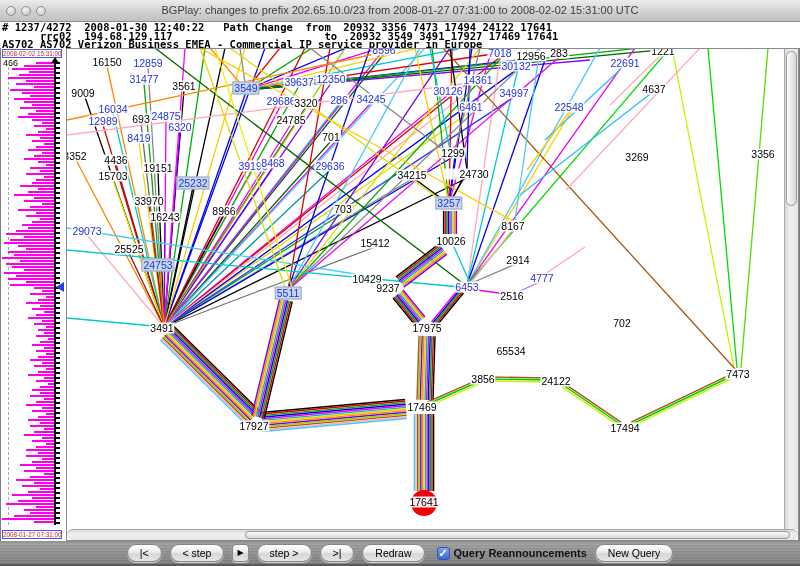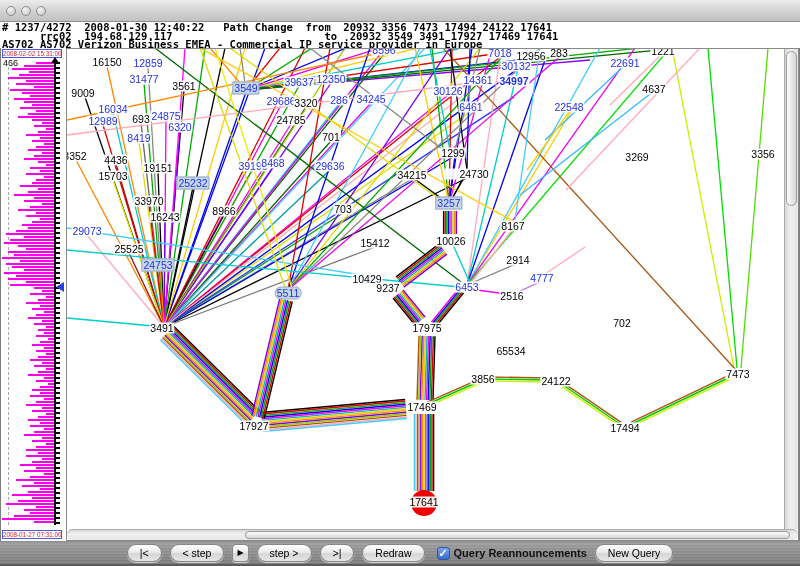--- a/index.html
+++ b/index.html
@@ -92,20 +92,21 @@
 </style>
 </head>
 <body>
 
 <div class="titlebar">
   <div class="winbtns">
     <span class="winbtn"></span>
     <span class="winbtn"></span>
     <span class="winbtn"></span>
   </div>
+  <div class="title-text">BGPlay: changes to prefix 202.65.10.0/23 from 2008-01-27 07:31:00 to 2008-02-02 15:31:00 UTC</div>
 </div>
 
 <div class="header">
   <pre><span># 1237/4272  2008-01-30 12:40:22   Path Change  from  20932 3356 7473 17494 24122 17641</span>
 <span>      rrc02  194.68.129.117                        to  20932 3549 3491 17927 17469 17641</span>
 <span>AS702 AS702 Verizon Business EMEA - Commercial IP service provider in Europe</span></pre>
 </div>
 
 <div class="timeline">
   <div class="tl-date top">2008-02-02 15:31:00</div>
@@ -512,21 +513,21 @@
       <div class="node" style="left: 117px; top: 37px;">3561</div>
       <div class="node blue sel" style="left: 179px; top: 39px;">3549</div>
       <div class="node blue" style="left: 232px; top: 33px;">39637</div>
       <div class="node blue" style="left: 264px; top: 30px;">12350</div>
       <div class="node blue" style="left: 317px; top: 1px;">8596</div>
       <div class="node blue" style="left: 433px; top: 4px;">7018</div>
       <div class="node" style="left: 464px; top: 7px;">12956</div>
       <div class="node" style="left: 456px; top: 4px; margin-left: 36px;">283</div>
       <div class="node blue" style="left: 449px; top: 17px;">30132</div>
       <div class="node blue" style="left: 411px; top: 31px;">14361</div>
-      <div class="node blue" style="left: 447px; top: 32px; font-weight: bold;">34997</div>
+      <div class="node blue" style="left: 447px; top: 44px;">34997</div>
       <div class="node blue" style="left: 381px; top: 42px;">30126</div>
       <div class="node blue" style="left: 404px; top: 58px;">6461</div>
       <div class="node" style="left: 596px; top: 2px;">1221</div>
       <div class="node blue" style="left: 558px; top: 14px;">22691</div>
       <div class="node" style="left: 587px; top: 40px;">4637</div>
       <div class="node blue" style="left: 502px; top: 58px;">22548</div>
       <div class="node" style="left: 16px; top: 44px;">9009</div>
       <div class="node blue" style="left: 46px; top: 60px;">16034</div>
       <div class="node blue" style="left: 36px; top: 72px;">12989</div>
       <div class="node" style="left: 74px; top: 70px;">693</div>
@@ -552,21 +553,21 @@
       <div class="node" style="left: 570px; top: 108px;">3269</div>
       <div class="node" style="left: 696px; top: 105px;">3356</div>
       <div class="node blue sel" style="left: 126px; top: 134px;">25232</div>
       <div class="node" style="left: 82px; top: 152px;">33970</div>
       <div class="node" style="left: 98px; top: 168px;">16243</div>
       <div class="node" style="left: 157px; top: 162px;">8966</div>
       <div class="node blue" style="left: 20px; top: 182px;">29073</div>
       <div class="node" style="left: 62px; top: 200px;">25525</div>
       <div class="node blue sel" style="left: 91px; top: 216px;">24753</div>
       <div class="node" style="left: 95px; top: 279px; text-align: center;">3491</div>
-      <div class="node blue sel" style="left: 221px; top: 244px; border-radius: 6px;">5511</div>
+      <div class="node blue sel" style="left: 221px; top: 244px;">5511</div>
       <div class="node" style="left: 276px; top: 160px;">703</div>
       <div class="node" style="left: 308px; top: 194px;">15412</div>
       <div class="node blue sel" style="left: 382px; top: 154px;">3257</div>
       <div class="node" style="left: 384px; top: 192px;">10026</div>
       <div class="node" style="left: 446px; top: 177px;">8167</div>
       <div class="node" style="left: 300px; top: 230px;">10429</div>
       <div class="node" style="left: 321px; top: 239px;">9237</div>
       <div class="node" style="left: 451px; top: 211px;">2914</div>
       <div class="node blue" style="left: 400px; top: 238px;">6453</div>
       <div class="node blue" style="left: 475px; top: 229px;">4777</div>

